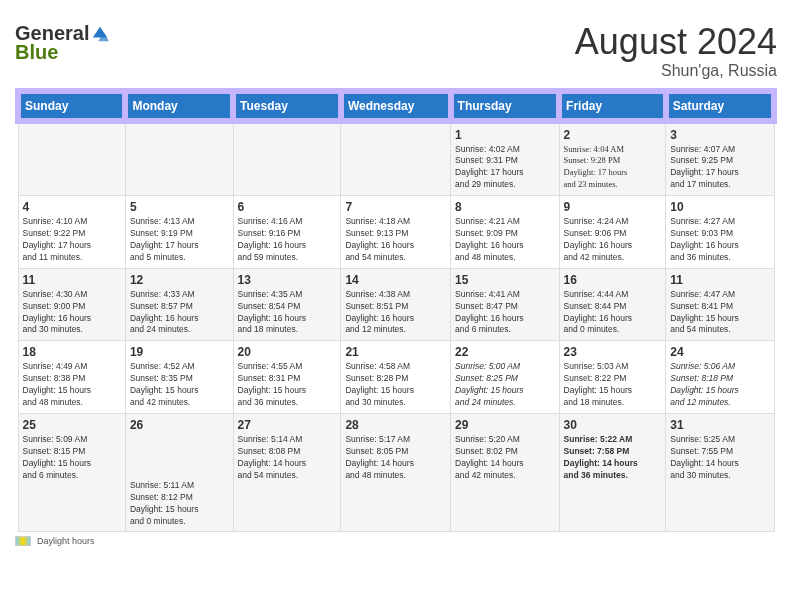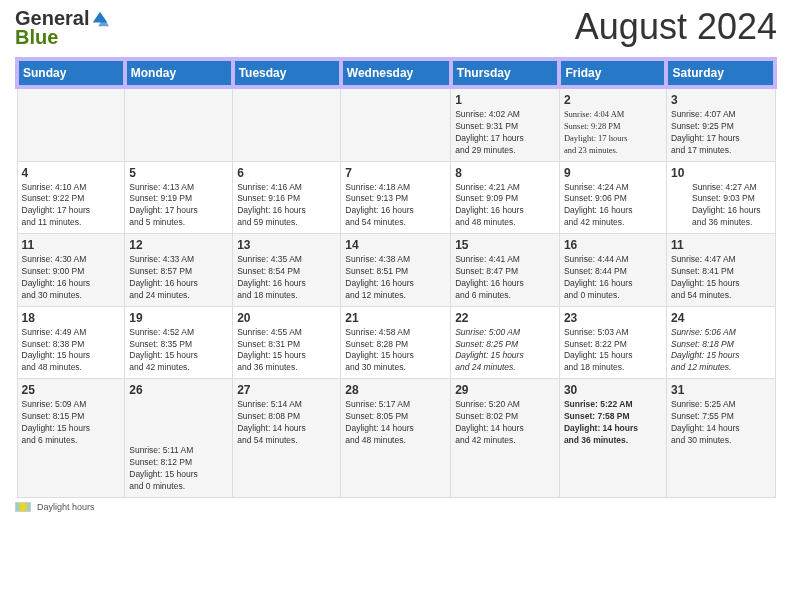--- a/index.html
+++ b/index.html
@@ -6,21 +6,21 @@
     body {
       width: 792px;
       height: 612px;
       font-family: Arial, sans-serif;
       background: #fff;
       overflow: hidden;
     }
     .page {
       width: 792px;
       height: 432px;
-      padding: 7px 15px;
+      padding: 22px 15px;
     }
     .header {
       display: flex;
       justify-content: space-between;
       align-items: flex-start;
       margin-bottom: 8px;
     }
     .logo {
       display: flex;
       flex-direction: column;
@@ -61,21 +61,21 @@
       border-collapse: collapse;
       font-size: 9.5px;
     }
     .calendar thead th {
       background-color: #2878c8;
       color: #fff;
       padding: 5px 4px;
       text-align: left;
       font-size: 12px;
       font-weight: bold;
-      border: 4px solid #c4b5fd;
+      border: 6px solid #c4b5fd;
     }
     .calendar tbody tr {
       border-bottom: 1px solid #ccc;
     }
     .calendar tbody td {
       border: 1px solid #ddd;
       padding: 4px 4px;
       vertical-align: top;
       width: 113px;
       min-height: 70px;
@@ -127,20 +127,21 @@
         <span class="logo-general">General</span>
         <svg class="logo-icon" viewBox="0 0 20 20">
           <polygon points="10,2 18,14 2,14" fill="#2878c8"></polygon>
           <polygon points="14,8 20,18 8,18" fill="#2878c8" opacity="0.7"></polygon>
         </svg>
       </div>
       <span class="logo-blue" style="color:#4d7c0f;font-size:20px;font-weight:bold;margin-top:-4px;">Blue</span>
     </div>
     <div class="title-section">
       <div class="month-year">August 2024</div>
+      <div class="location">Shun'ga, Russia</div>
     </div>
   </div>
 
   <table class="calendar">
     <thead>
       <tr>
       <th>Sunday</th>
           <th>Monday</th>
           <th>Tuesday</th>
           <th>Wednesday</th>
@@ -215,21 +216,21 @@
           </td>
           <td>
             <span class="day-number">9</span>
             <div class="day-info" style="white-space: pre-line;">Sunrise: 4:24 AM
 Sunset: 9:06 PM
 Daylight: 16 hours
 and 42 minutes.</div>
           </td>
           <td>
             <span class="day-number">10</span>
-            <div class="day-info" style="white-space: pre-line; margin-left: 21px;">Sunrise: 4:27 AM
+            <div class="day-info" style="white-space: pre-line;">Sunrise: 4:27 AM
 Sunset: 9:03 PM
 Daylight: 16 hours
 and 36 minutes.</div>
           </td>
         </tr>
         <tr>
           <td>
             <span class="day-number">11</span>
             <div class="day-info" style="white-space: pre-line;">Sunrise: 4:30 AM
 Sunset: 9:00 PM

